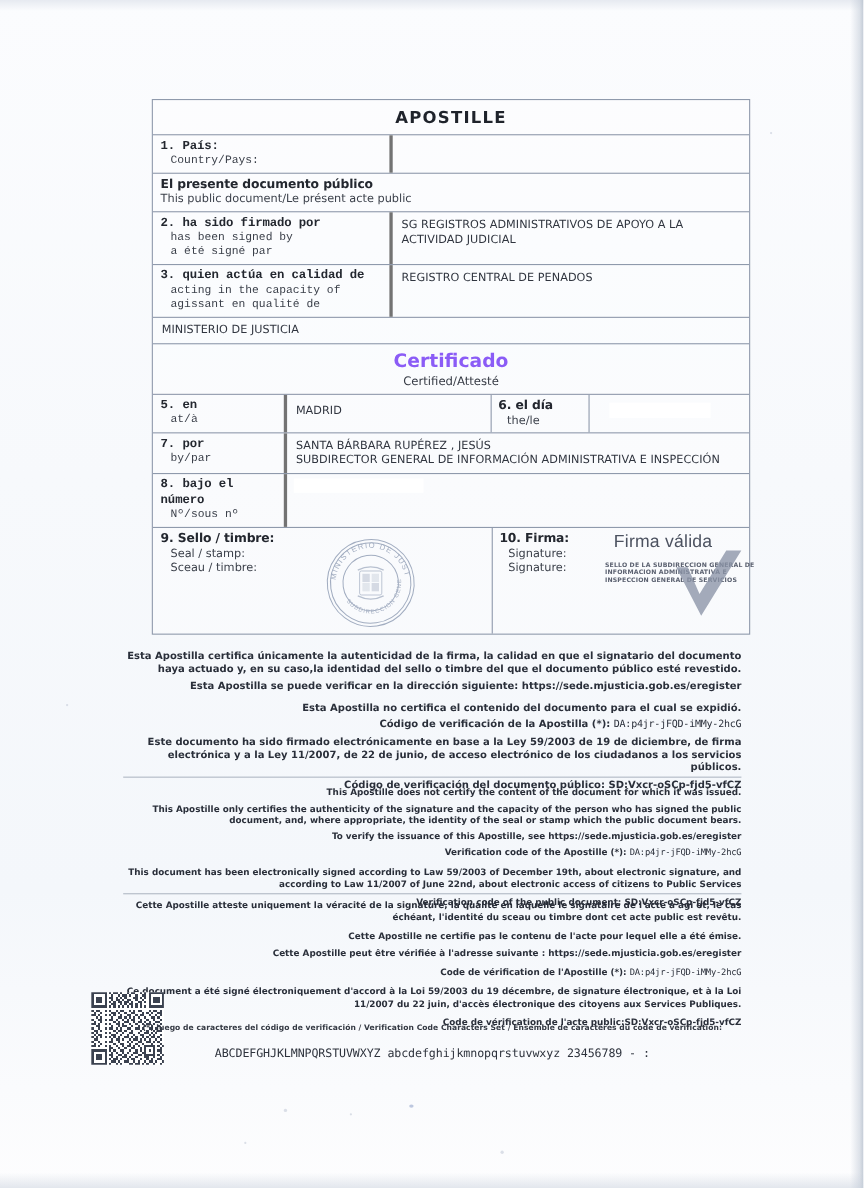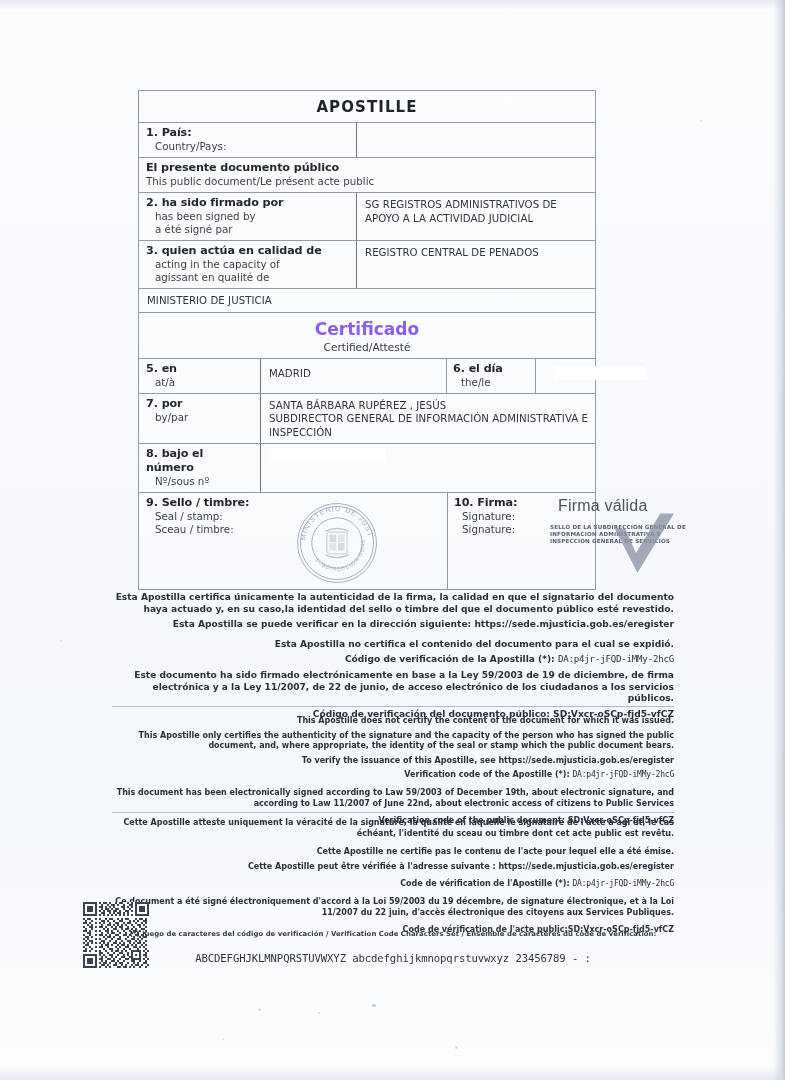--- a/index.html
+++ b/index.html
@@ -47,38 +47,39 @@
     background: #b9c2d2;
     border-radius: 50%;
     opacity: .5;
   }
 
   
   .apostille-table {
     position: absolute;
     left: 138px;
     top: 90px;
-    width: 458px;
+    width: 544px;
     border: 1px solid #8f9aac;
     background: rgba(255,255,255,0.35);
     box-sizing: border-box;
   }
   .row {
     display: flex;
     border-bottom: 1px solid #8f9aac;
     box-sizing: border-box;
   }
   .row:last-child { border-bottom: none; }
 
   .cell-label {
     width: 218px;
     flex: 0 0 218px;
     box-sizing: border-box;
     padding: 3px 6px 4px 7px;
-    border-right: 1px solid #737373;
+    border-right: 3px solid #737373;
+    font-family: Liberation Mono, monospace;
   }
   .cell-value {
     flex: 1 1 auto;
     box-sizing: border-box;
     padding: 5px 6px 4px 8px;
     position: relative;
   }
   .cell-full {
     flex: 1 1 auto;
     box-sizing: border-box;

